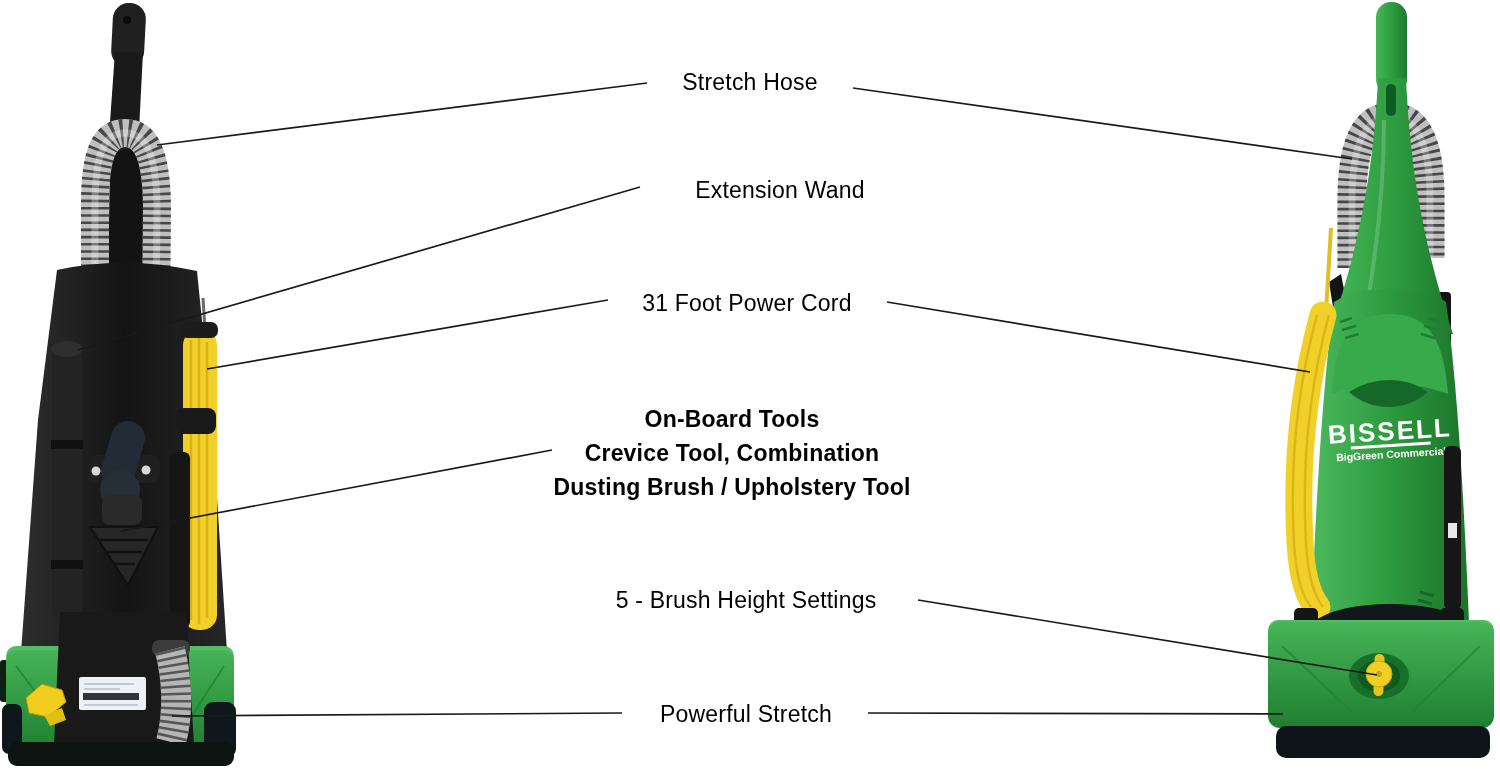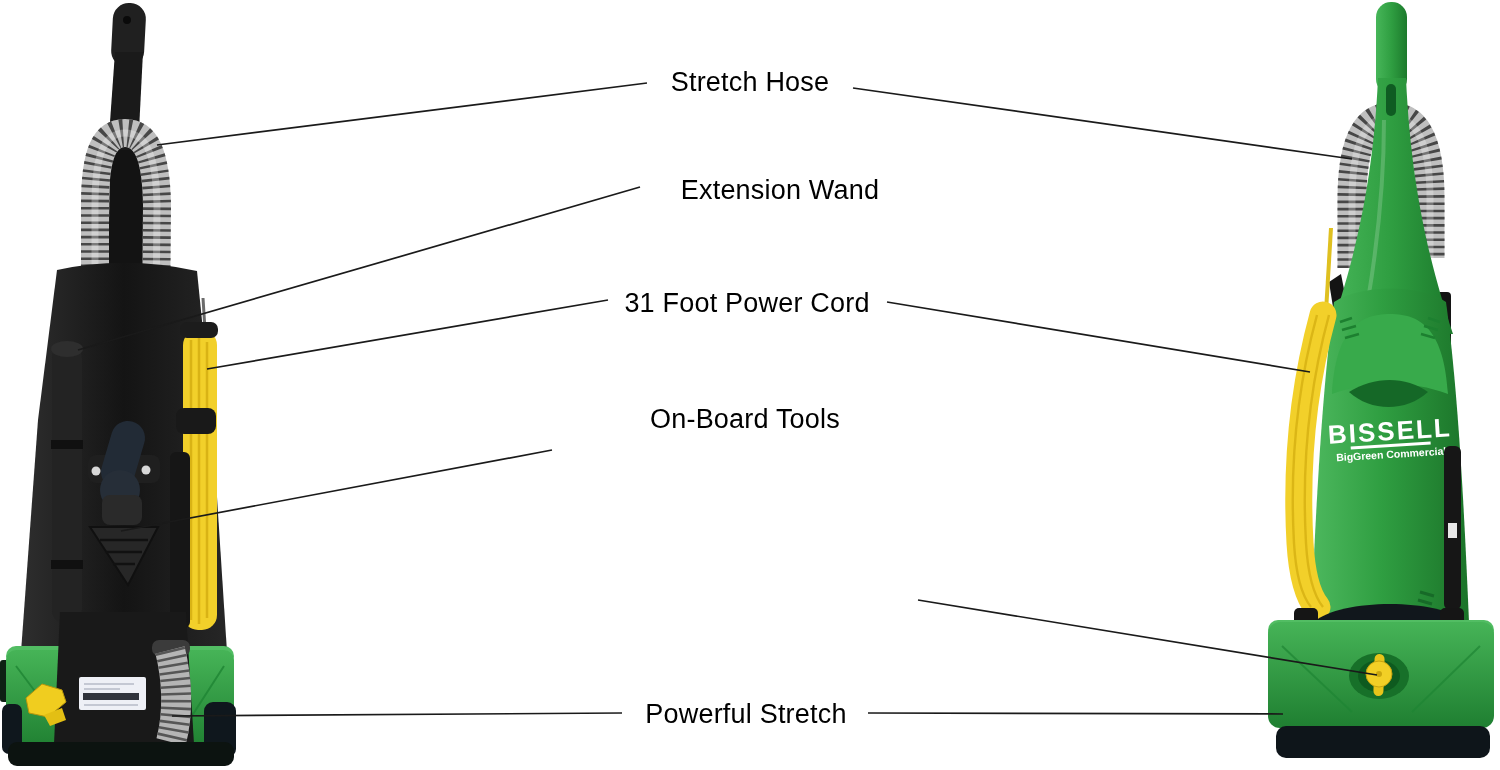--- a/index.html
+++ b/index.html
@@ -3,27 +3,27 @@
 <meta charset="utf-8">
 <style>
   html,body{margin:0;padding:0;background:#fff;}
   .canvas{
     position:relative;width:1500px;height:770px;background:#ffffff;
     overflow:hidden;font-family:"Liberation Sans", sans-serif;
   }
   .art{position:absolute;left:0;top:0;}
   .callout-label{
     position:absolute;text-align:center;color:#000;
-    font-size:27px;line-height:34px;letter-spacing:.2px;white-space:nowrap;
+    font-size:23px;line-height:34px;letter-spacing:.2px;white-space:nowrap;
   }
   .callout-label span{display:block;}
   #lbl-stretch{left:600px;top:65px;width:300px;}
   #lbl-wand{left:630px;top:173px;width:300px;}
   #lbl-cord{left:572px;top:286px;width:350px;}
-  #lbl-tools{left:545px;top:402px;width:400px;}
+  #lbl-tools{left:532px;top:402px;width:400px;font-weight:bold;}
   #lbl-brush{left:571px;top:583px;width:350px;}
   #lbl-suction{left:596px;top:697px;width:300px;}
 </style>
 </head>
 <body>
 
 <div class="canvas">
 
   <svg class="art" width="1500" height="770" viewBox="0 0 1500 770">
     <defs>
@@ -202,18 +202,23 @@
     <span>Stretch Hose</span>
   </div>
   <div class="callout-label" id="lbl-wand">
     <span>Extension Wand</span>
   </div>
   <div class="callout-label" id="lbl-cord">
     <span>31 Foot Power Cord</span>
   </div>
   <div class="callout-label" id="lbl-tools">
     <span>On-Board Tools</span>
+    <span>Crevice Tool, Combination</span>
+    <span>Dusting Brush / Upholstery Tool</span>
+  </div>
+  <div class="callout-label" id="lbl-brush">
+    <span>5 - Brush Height Settings</span>
   </div>
   <div class="callout-label" id="lbl-suction">
     <span>Powerful Stretch</span>
   </div>
 
 </div>
 
 </body></html>

